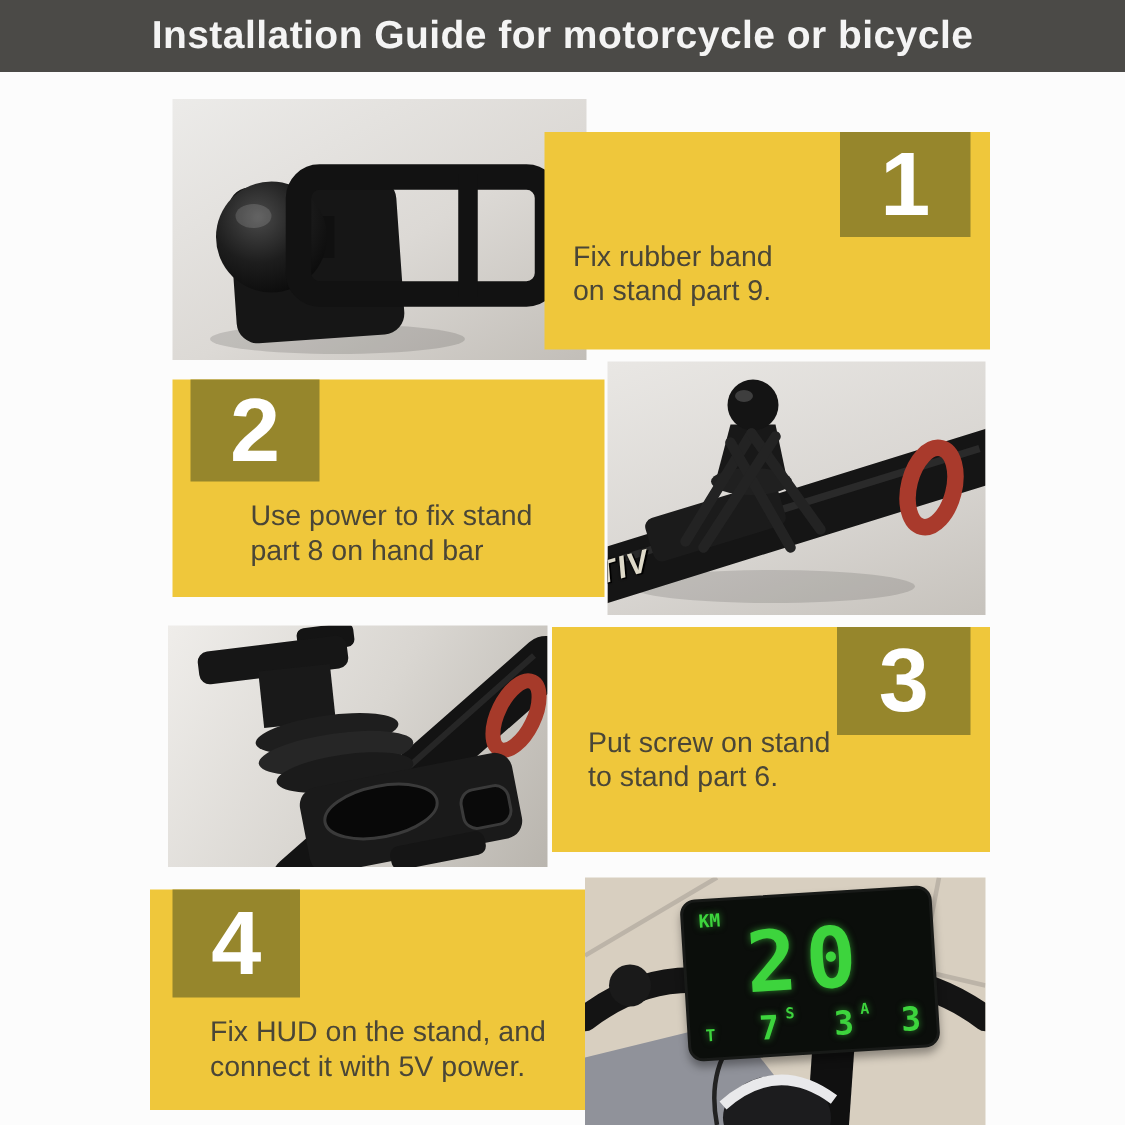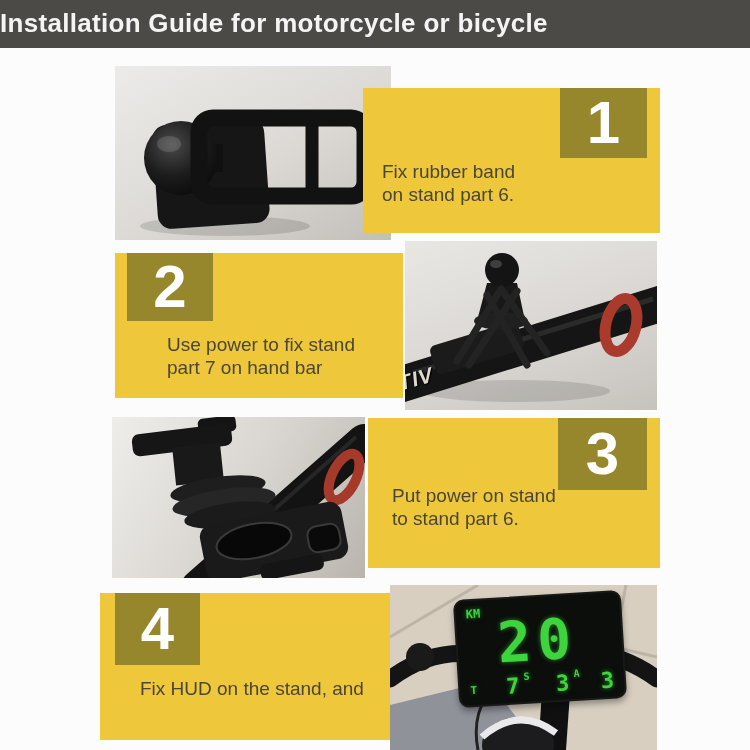--- a/index.html
+++ b/index.html
@@ -4,21 +4,21 @@
 <style>
   html,body { margin:0; padding:0; background:#fff; }
   .canvas {
     position:relative; width:750px; height:750px; overflow:hidden;
     background:#fcfcfc;
     font-family:"Liberation Sans", sans-serif;
   }
   .header {
     position:absolute; left:0; top:0; width:750px; height:48px;
     background:#4b4a47; color:#f4f4f4;
-    font-weight:bold; font-size:26px; line-height:47px; 
+    font-weight:bold; font-size:26px; line-height:47px; text-align:center;
     letter-spacing:0.3px;
   }
   .ybox { position:absolute; background:#efc73b; }
   .numsq {
     position:absolute; top:0; background:#96862c; color:#ffffff;
     font-weight:bold; display:flex; align-items:center; justify-content:center;
     font-size:60px; line-height:1;
   }
   .steptext {
     position:absolute; color:#4a4637; font-weight:normal;
@@ -83,31 +83,31 @@
       <line x1="197" y1="50" x2="197" y2="132" stroke="#121212" stroke-width="13"></line>
     </svg>
   </div>
 
   <div class="ybox" style="left:363px;top:88px;width:297px;height:145px">
     <div class="numsq" style="left:197px;width:87px;height:70px">
       <span>1</span>
     </div>
     <div class="steptext" style="left:19px;top:72px">
       <div>Fix rubber band</div>
-      <div>on stand part 6.</div>
+      <div>on stand part 9.</div>
     </div>
   </div>
 
   <div class="ybox" style="left:115px;top:253px;width:288px;height:145px">
     <div class="numsq" style="left:12px;width:86px;height:68px">
       <span>2</span>
     </div>
     <div class="steptext" style="left:52px;top:80px">
       <div>Use power to fix stand</div>
-      <div>part 7 on hand bar</div>
+      <div>part 8 on hand bar</div>
     </div>
   </div>
 
   <div class="photo ph2" style="left:405px;top:241px;width:252px;height:169px">
     <svg width="252" height="169" viewBox="0 0 252 169">
       <ellipse cx="110" cy="150" rx="95" ry="11" fill="rgba(0,0,0,0.12)"></ellipse>
       <line x1="-6" y1="144" x2="258" y2="62" stroke="#151515" stroke-width="36" stroke-linecap="round"></line>
       <line x1="8" y1="132" x2="248" y2="58" stroke="#3c3c3c" stroke-width="5" opacity="0.55"></line>
       <ellipse cx="216" cy="84" rx="15" ry="27" fill="none" stroke="#a93a2c" stroke-width="11" transform="rotate(14 216 84)"></ellipse>
       <rect x="26" y="92" width="92" height="30" rx="6" fill="#1b1b1b" transform="rotate(-17 72 107)"></rect>
@@ -143,31 +143,32 @@
       <rect x="196" y="108" width="32" height="26" rx="9" fill="#0a0a0a" stroke="#3a3a3a" stroke-width="2" transform="rotate(-11 212 121)"></rect>
       <rect x="148" y="142" width="64" height="16" rx="6" fill="#151515" transform="rotate(-11 180 150)"></rect>
     </svg>
   </div>
 
   <div class="ybox" style="left:368px;top:418px;width:292px;height:150px">
     <div class="numsq" style="left:190px;width:89px;height:72px">
       <span>3</span>
     </div>
     <div class="steptext" style="left:24px;top:66px">
-      <div>Put power on stand</div>
+      <div>Put screw on stand</div>
       <div>to stand part 6.</div>
     </div>
   </div>
 
   <div class="ybox" style="left:100px;top:593px;width:297px;height:147px">
     <div class="numsq" style="left:15px;width:85px;height:72px">
       <span>4</span>
     </div>
     <div class="steptext" style="left:40px;top:84px">
       <div>Fix HUD on the stand, and</div>
+      <div>connect it with 5V power.</div>
     </div>
   </div>
 
   <div class="photo ph4" style="left:390px;top:585px;width:267px;height:165px">
     <svg width="267" height="165" viewBox="0 0 267 165">
       <g stroke="#bcb4a8" stroke-width="3">
         <line x1="0" y1="52" x2="88" y2="0"></line>
         <line x1="236" y1="0" x2="224" y2="62"></line>
         <line x1="224" y1="62" x2="267" y2="72"></line>
       </g>

